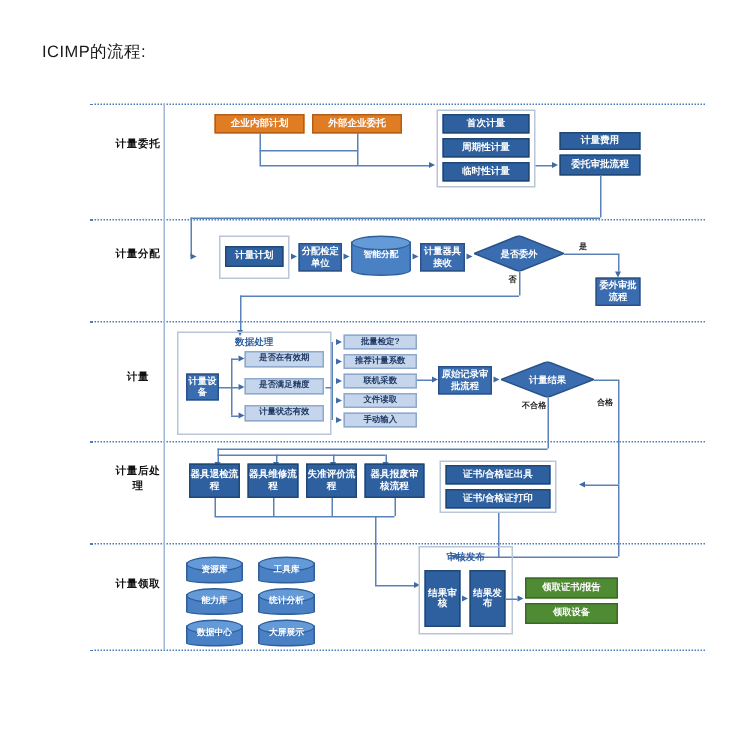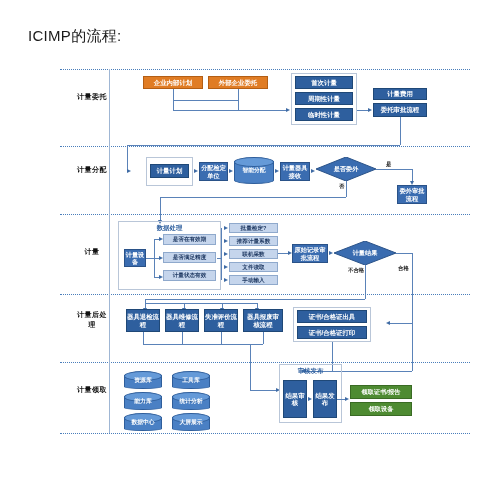--- a/index.html
+++ b/index.html
@@ -1,20 +1,20 @@
 <!DOCTYPE html>
 <html><head>
 <meta charset="utf-8">
 <style>
   html,body{margin:0;padding:0;}
   body{width:500px;height:500px;background:#ffffff;
        font-family:"Liberation Sans","DejaVu Sans",sans-serif;overflow:hidden;}
   #root{position:relative;width:500px;height:500px;}
 
-  .title{position:absolute;left:28px;top:27px;font-size:15px;color:#1a1a1a;letter-spacing:.3px;}
+  .title{position:absolute;left:28px;top:27px;font-size:11px;color:#1a1a1a;letter-spacing:.3px;}
 
   
   .sep{position:absolute;left:60px;width:410px;height:0;
        border-top:1.6px dotted #4a7ebb;}
   
   .vdivider{position:absolute;left:109px;top:69px;width:0;height:364px;
             border-left:1.2px solid #9fb6d4;}
 
   
   .rowlabel{position:absolute;width:34px;text-align:center;color:#111;

